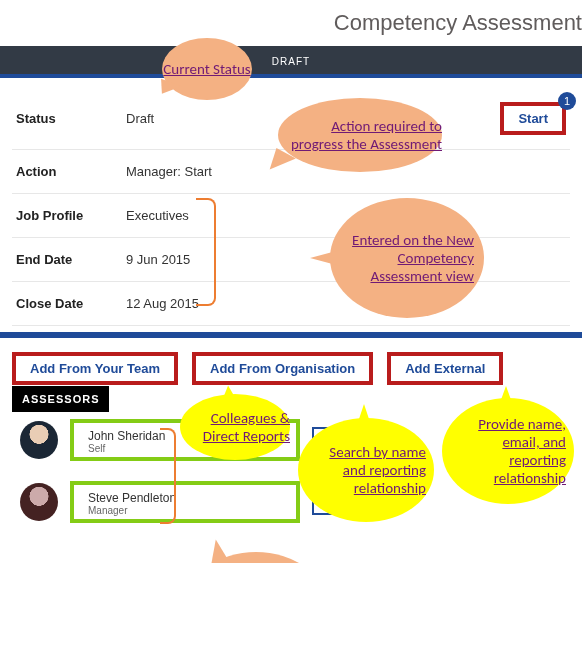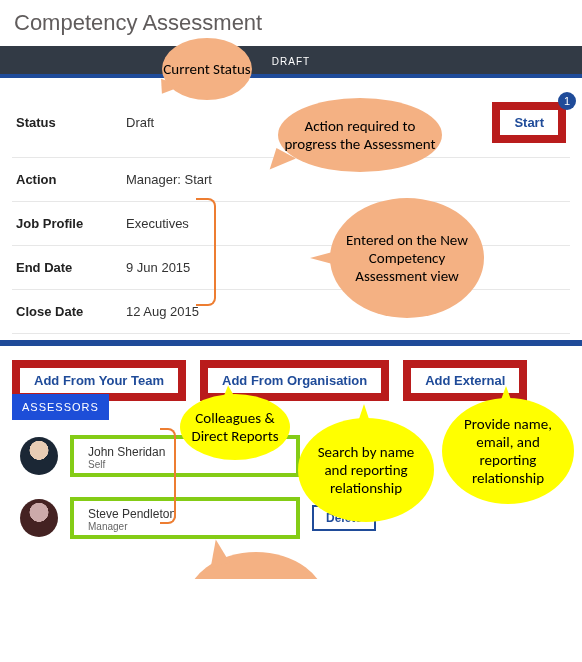--- a/index.html
+++ b/index.html
@@ -1,43 +1,43 @@
 <!DOCTYPE html>
 <html><head>
 <meta charset="utf-8">
 <style>
   * { box-sizing: border-box; margin: 0; padding: 0; }
   body { font-family: "Segoe UI", Arial, sans-serif; background: #fff; width: 582px; }
   .page { width: 582px; position: relative; }
-  .page-title { font-size: 22px; color: #605C5C; padding: 10px 0 10px 14px; font-weight: 400; }
+  .page-title { font-size: 22px; color: #605C5C; padding: 10px 0 10px 14px; font-weight: 400; text-align: right; }
   .tabs { display: flex; background: #323A45; height: 32px; }
   .tab { flex: 1; text-align: center; font-size: 10px; letter-spacing: 1px; color: #B0B6C0; line-height: 32px; text-transform: uppercase; position: relative; }
   .tab.active { color: #fff; }
   .tab.active::after { content: ""; position: absolute; left: 0; right: 0; bottom: 0; height: 4px; background: #1F4B99; }
   .details { padding: 0 12px; background: #fff; }
   .row { display: flex; align-items: center; border-bottom: 1px solid #e7e7e7; padding: 14px 4px; font-size: 13px; color: #333; }
   .row.first { padding-top: 24px; }
   .lbl { width: 110px; font-weight: 700; color: #222; }
   .val { flex: 1; color: #333; }
   .start-area { margin-left: auto; position: relative; }
-  .btn { border: 8px solid #b91c1c; background: #fff; color: #1F4B99; font-weight: 700; font-size: 13px; padding: 5px 14px; cursor: pointer; }
+  .btn { border: 4px solid #b91c1c; background: #fff; color: #1F4B99; font-weight: 700; font-size: 13px; padding: 5px 14px; cursor: pointer; }
   .badge { position: absolute; top: -10px; right: -10px; background: #1F4B99; color: #fff; border-radius: 50%; width: 18px; height: 18px; font-size: 11px; text-align: center; line-height: 18px; }
   .sep { height: 6px; background: #1F4B99; margin-top: 6px; }
   .assessors-block { padding: 14px 12px 40px 12px; position: relative; }
   .add-row { display: flex; gap: 14px; margin-bottom: 18px; }
-  .assessors-label { position: absolute; left: 12px; top: 48px; background: #1d4ed8; color: #fff; font-size: 11px; letter-spacing: 1px; padding: 7px 10px; font-weight: 400; }
+  .assessors-label { position: absolute; left: 12px; top: 48px; background: #000000; color: #fff; font-size: 11px; letter-spacing: 1px; padding: 7px 10px; font-weight: 700; }
   .assessor-item { display: flex; align-items: center; gap: 12px; margin-left: 8px; margin-top: 20px; }
   .avatar { width: 38px; height: 38px; border-radius: 50%; background: #888; flex-shrink: 0; }
   .avatar.a1 { background: radial-gradient(circle at 50% 35%, #e9cdb5 30%, #1b2735 31%); }
   .avatar.a2 { background: radial-gradient(circle at 50% 35%, #caa 30%, #422 31%); }
   .aname { font-size: 12px; color: #333; border: 4px solid #84cc16; padding: 6px 14px 3px 14px; min-width: 230px; }
   .arole { font-size: 10px; color: #666; }
   .del-btn { border: 2px solid #1F4B99; color: #1F4B99; background: #fff; font-weight: 700; font-size: 12px; padding: 4px 12px; cursor: pointer; }
   
-  .callout { position: absolute; color: #000000; font-family: Calibri, Arial, sans-serif; font-size: 15px; text-align: center; display: flex; align-items: center; justify-content: center; line-height: 1.2; pointer-events: none; }
+  .callout { position: absolute; color: #701a75; font-family: Calibri, Arial, sans-serif; font-size: 15px; text-align: right; display: flex; align-items: center; justify-content: center; line-height: 1.2; pointer-events: none; text-decoration: underline; }
   .callout.orange { background: #F4B183; border-radius: 50%; }
   .callout.yellow { background: #FFFF00; border-radius: 50%; }
   
   .bracket { position: absolute; border: 2px solid #ED7D31; border-left: none; border-radius: 0 8px 8px 0; }
 </style>
 </head>
 <body>
 
 <div class="page">
   <div class="page-title">Competency Assessment</div>

